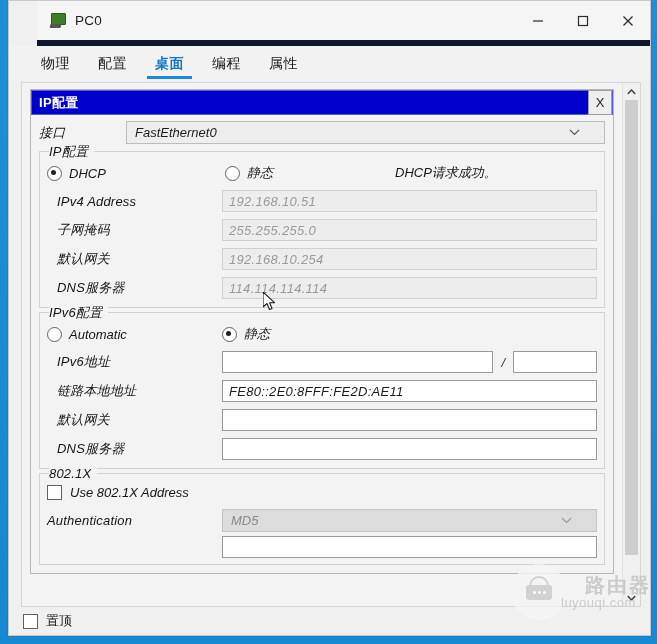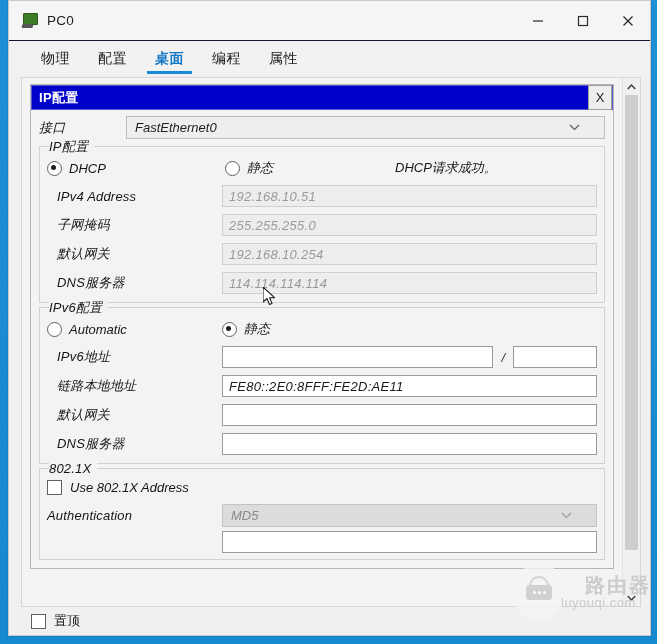--- a/index.html
+++ b/index.html
@@ -30,21 +30,22 @@
     flex-direction: column;
   }
 
   
   .titlebar {
     height: 39px;
     background: #f5f5f5;
     display: flex;
     align-items: center;
     flex: 0 0 auto;
-    border-bottom: 1px solid #0f172a;
+    border-bottom: 6px solid #0f172a;
+    margin-left: 28px;
   }
   .title-icon {
     width: 18px;
     height: 18px;
     margin-left: 12px;
     margin-right: 8px;
     position: relative;
     flex: 0 0 auto;
   }
   .title-icon .screen {
@@ -319,21 +320,21 @@
   }
   .cb-label { font-size: 13px; color: #151515; }
 
   
   .bottombar {
     flex: 0 0 auto;
     height: 28px;
     background: #f0f0f0;
     display: flex;
     align-items: center;
-    padding-left: 22px;
+    padding-left: 14px;
   }
 
   
   .cursor {
     position: absolute;
     left: 241px;
     top: 209px;
     width: 14px;
     height: 20px;
     pointer-events: none;

